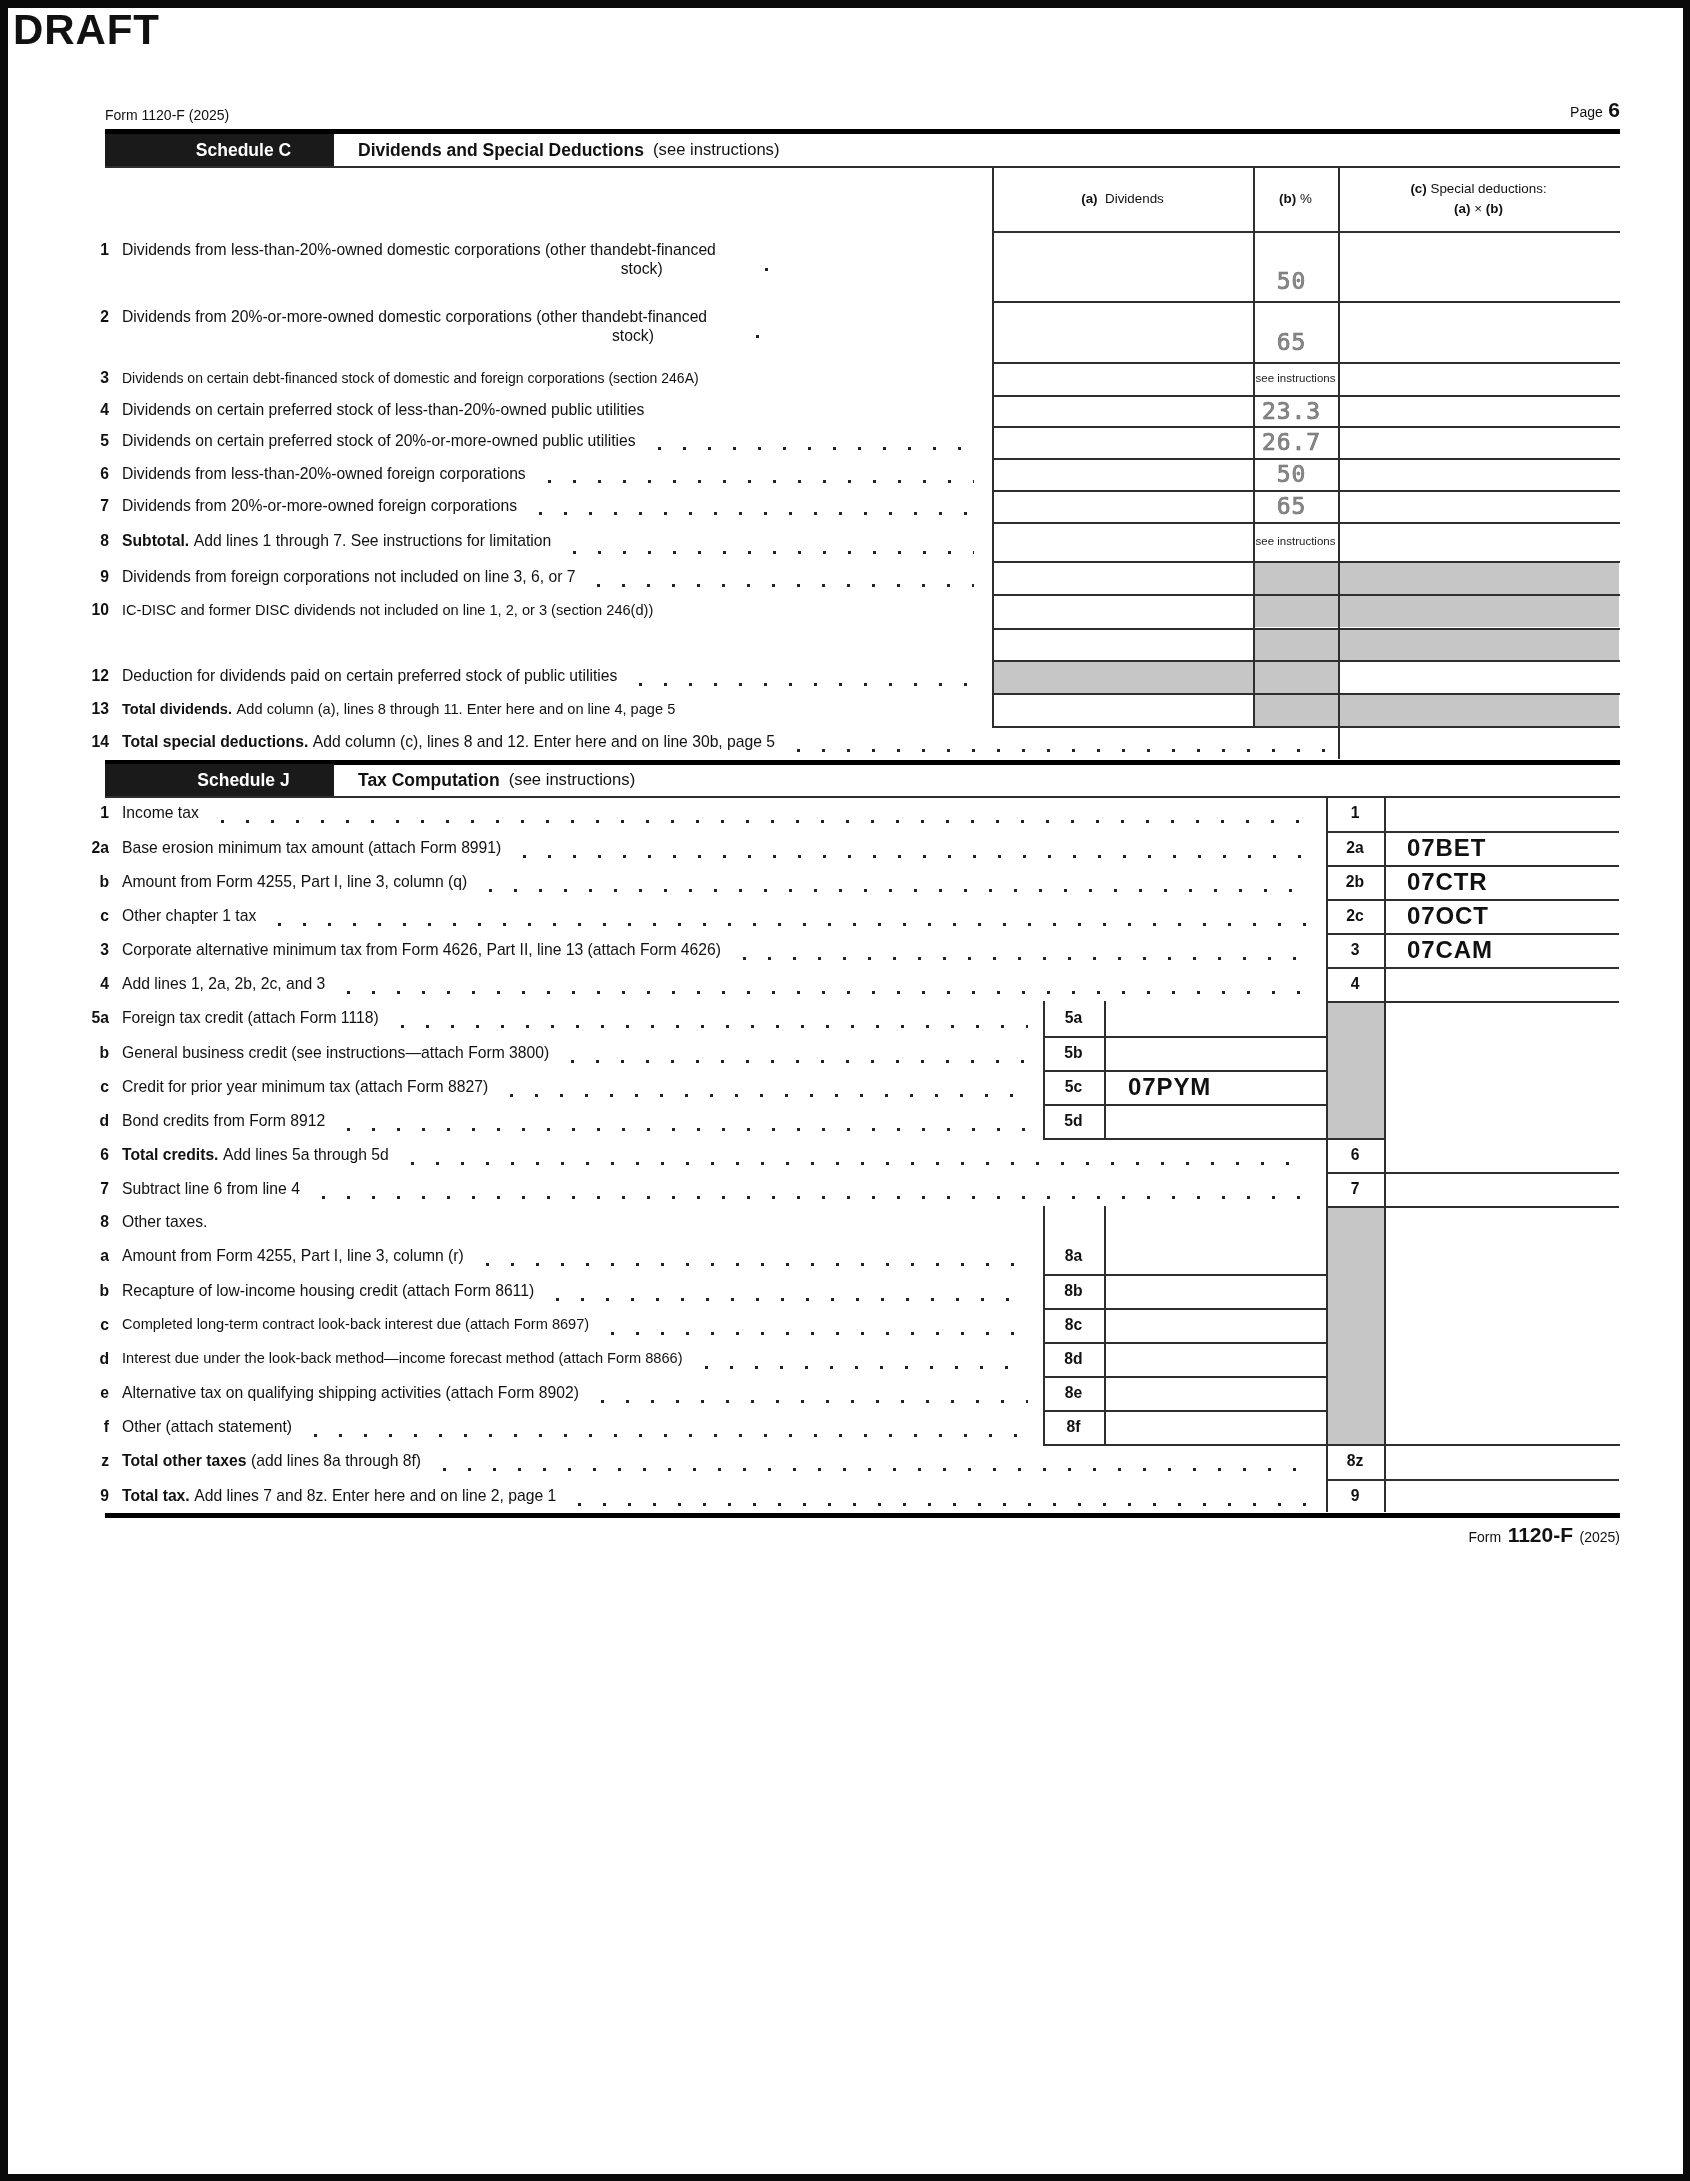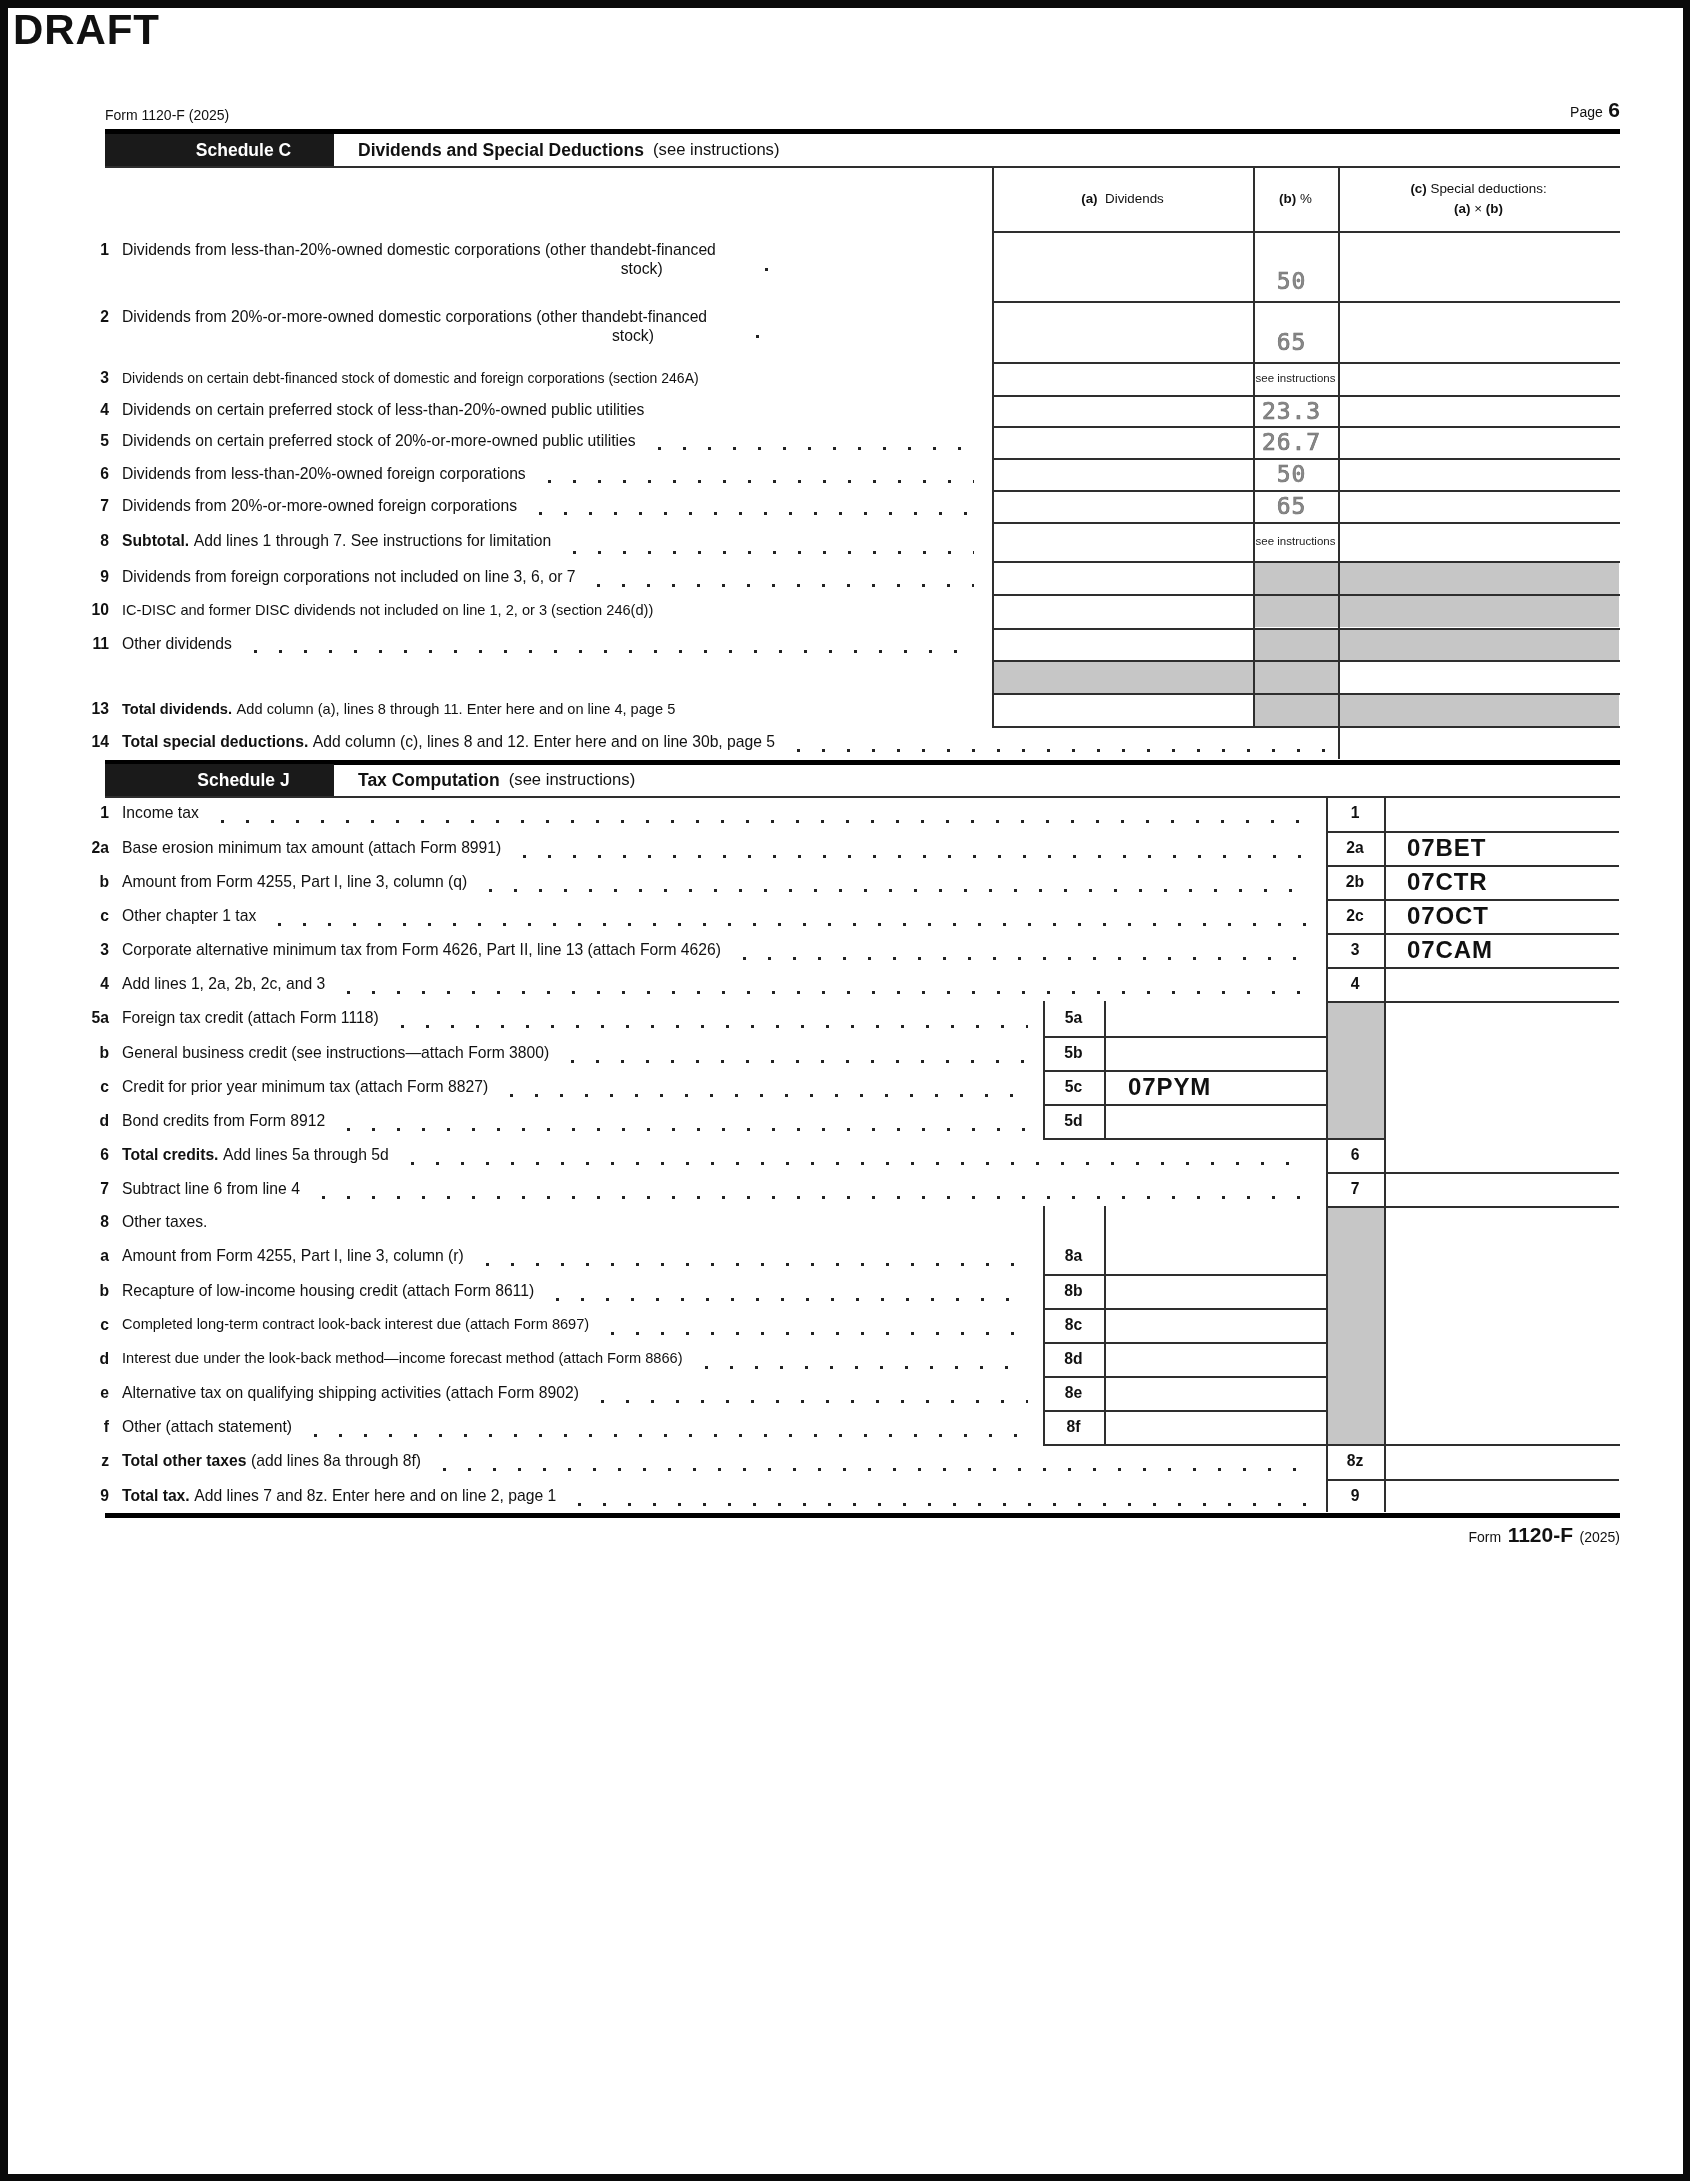--- a/index.html
+++ b/index.html
@@ -160,23 +160,23 @@
   </div>
   <div class="lbl" style="left:55px;top:561px;width:928px;height:33px;">
     <span class="num">9</span>
       <span>Dividends from foreign corporations not included on line 3, 6, or 7</span>
       <span class="leader"></span>
   </div>
   <div class="lbl sm2" style="left:55px;top:594px;width:928px;height:33px;">
     <span class="num" style="font-size:15.7px;">10</span>
       <span>IC-DISC and former DISC dividends not included on line 1, 2, or 3 (section 246(d))</span>
   </div>
-  <div class="lbl" style="left:55px;top:628px;width:928px;height:32px;">
-    <span class="num">11</span>
-      <span>Other dividends</span>
+  <div class="lbl" style="left:55px;top:660px;width:928px;height:33px;">
+    <span class="num">12</span>
+      <span>Deduction for dividends paid on certain preferred stock of public utilities</span>
       <span class="leader"></span>
   </div>
   <div class="lbl sm2" style="left:55px;top:693px;width:928px;height:33px;">
     <span class="num" style="font-size:15.7px;">13</span>
       <span class="b">Total dividends.</span>
       <span>Add column (a), lines 8 through 11. Enter here and on line 4, page 5</span>
   </div>
   <div class="lbl" style="left:55px;top:726px;width:1283px;height:33px;">
     <span class="num">14</span>
       <span class="b">Total special deductions.</span>

